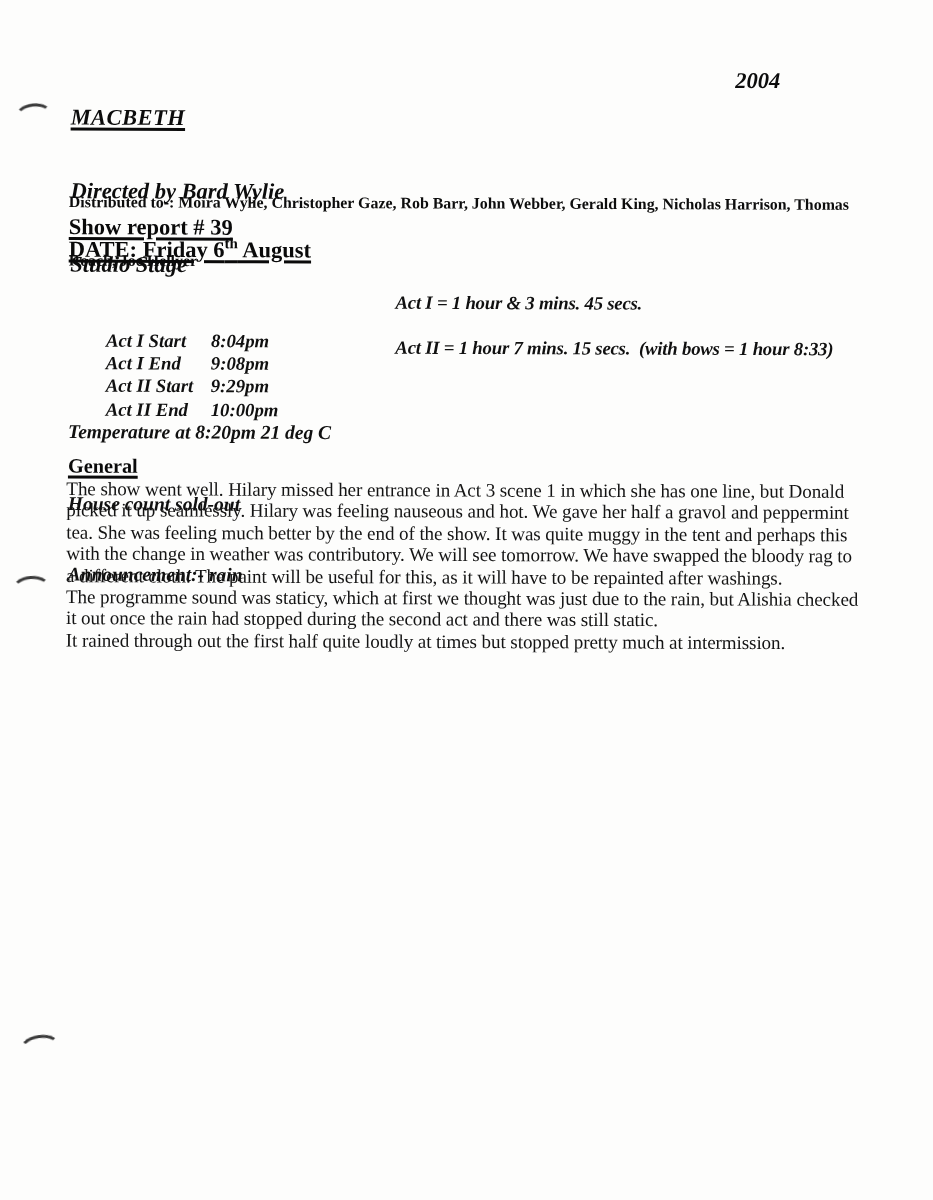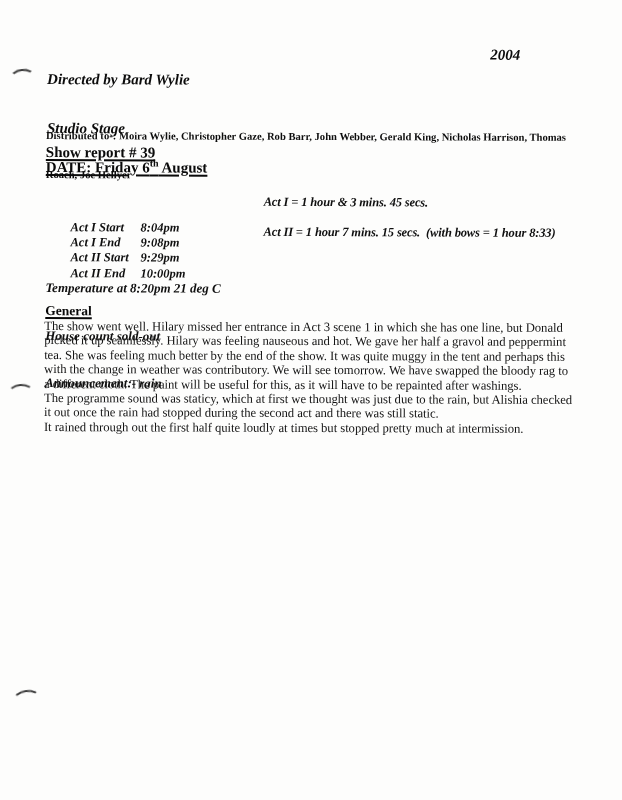--- a/index.html
+++ b/index.html
@@ -166,20 +166,21 @@
 <body>
 
 <div class="page">
   <div class="scan-content">
 
     <div class="arc-mark arc-1"></div>
     <div class="arc-mark arc-2"></div>
     <div class="arc-mark arc-3"></div>
 
     <div class="headline-block">
+      <div class="headline-title">MACBETH</div>
       <div>Directed by Bard Wylie</div>
       <div>Studio Stage</div>
     </div>
 
     <div class="year">2004</div>
 
     <div class="distribution">
       <div>Distributed to-: Moira Wylie, Christopher Gaze, Rob Barr, John Webber, Gerald King, Nicholas Harrison, Thomas</div>
       <div>Roach, Joe Hellyer</div>
     </div>

